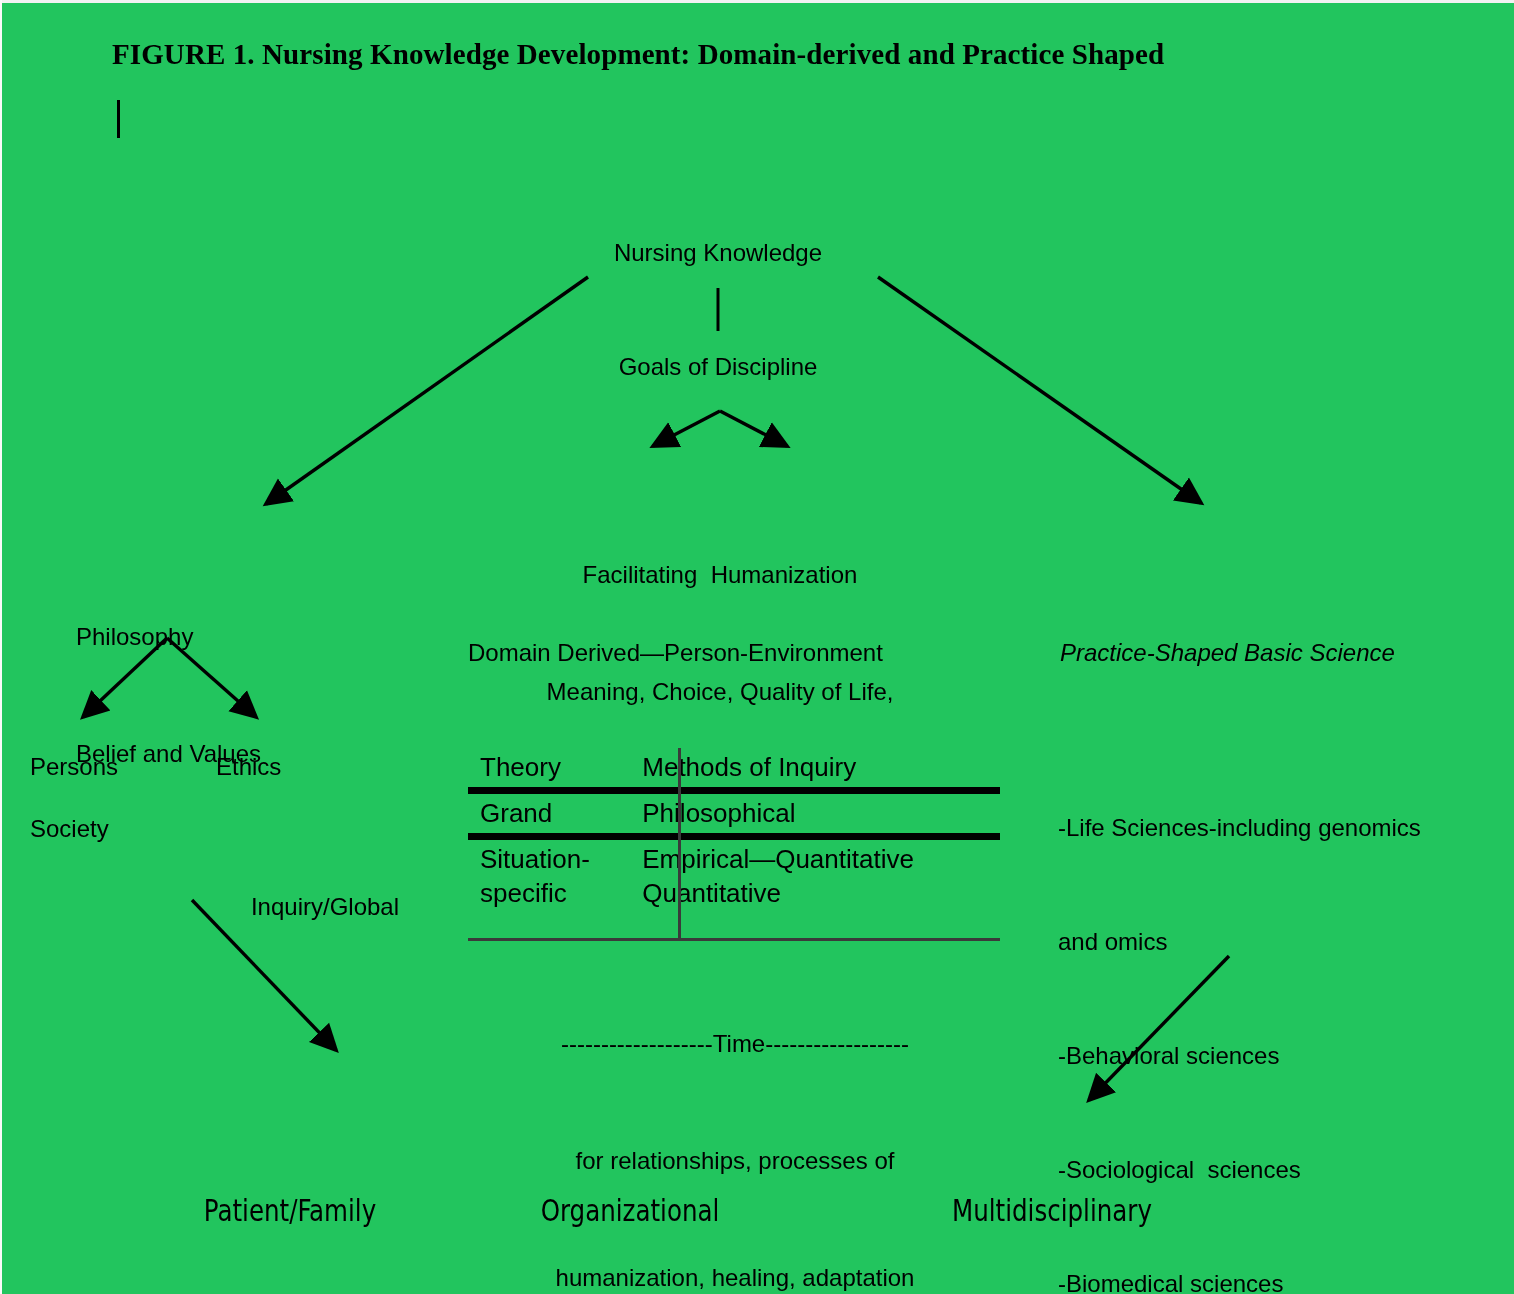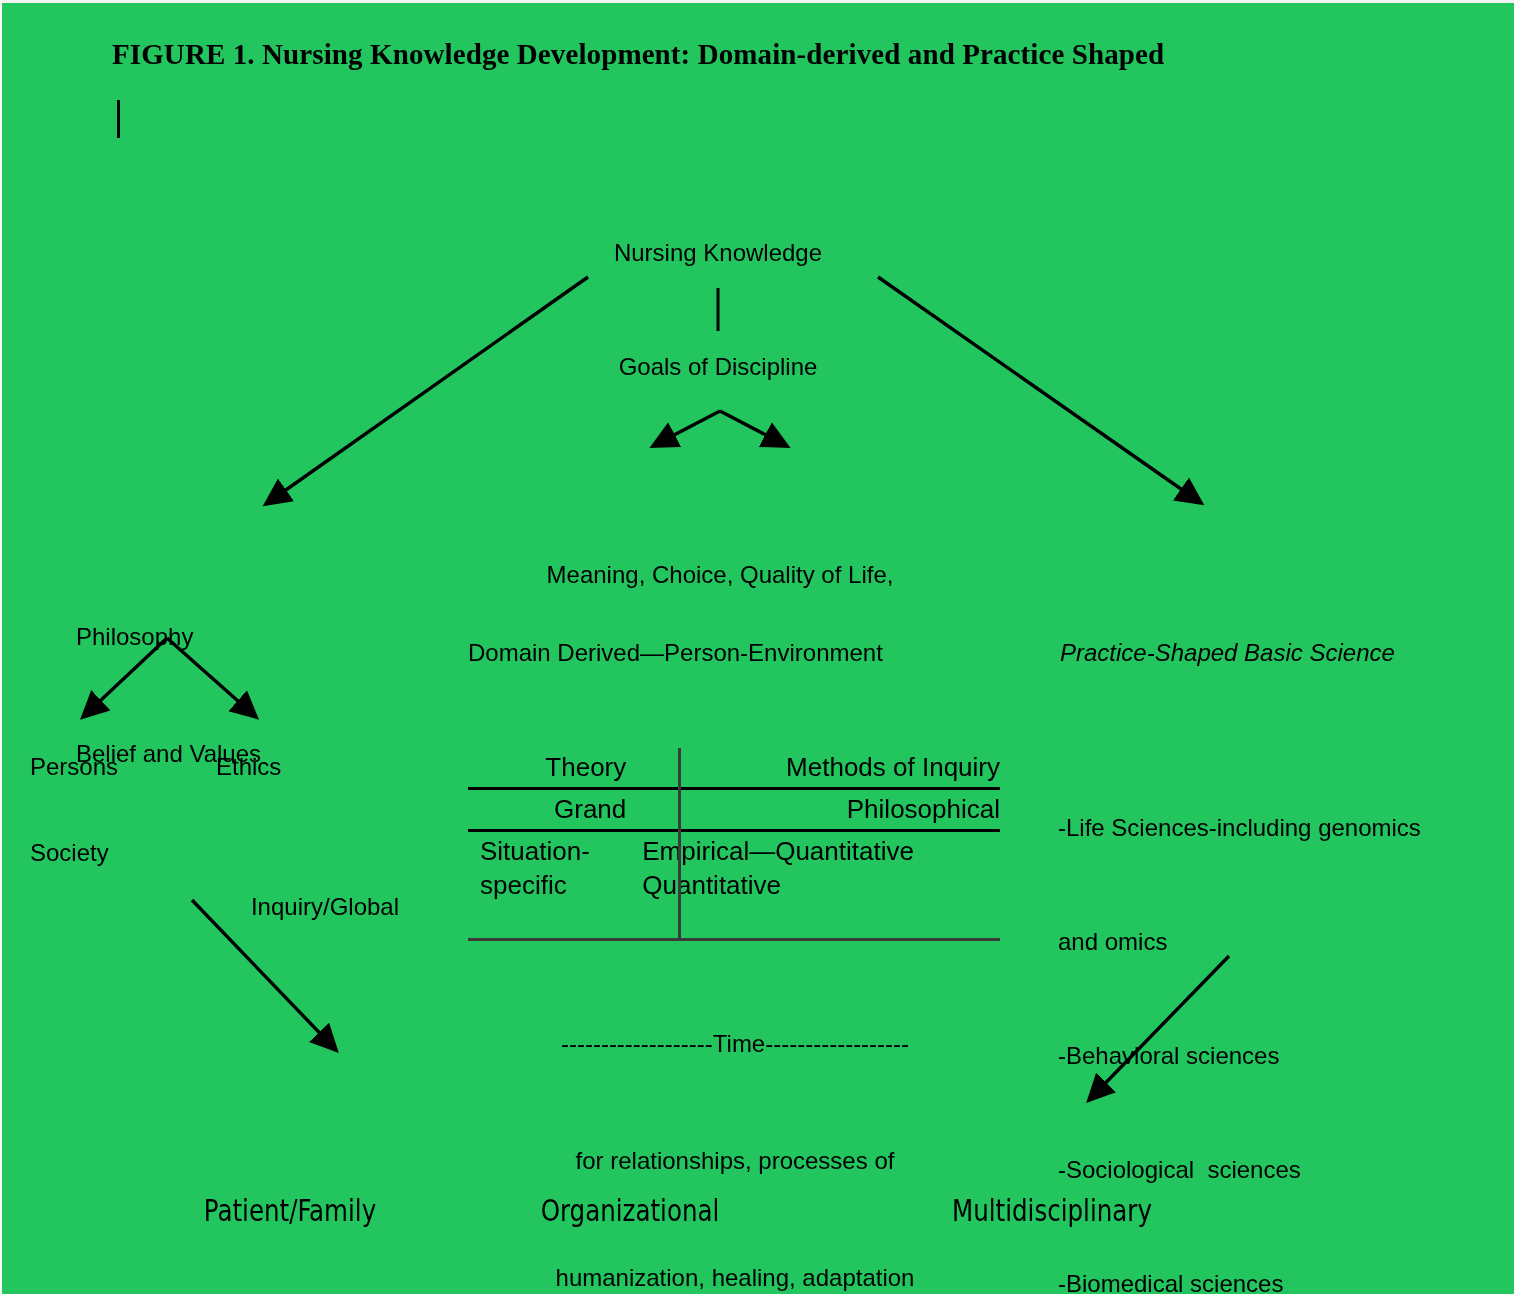--- a/index.html
+++ b/index.html
@@ -85,21 +85,21 @@
     border-collapse: collapse;
     font-size: 26px;
   }
   #matrix td {
     border: 0;
     padding: 2px 0 3px 12px;
     vertical-align: top;
     line-height: 34px;
     white-space: nowrap;
   }
-  #matrix tr.ruled td { border-bottom: 3px solid #000000; text-align: right; }
+  #matrix tr.ruled td { border-bottom: 7px solid #000000; }
   #matrix td.col-b { padding-left: 16px; }
   #matrix .cellpair { display: block; }
   .matrix-vline {
     position: absolute;
     left: 678px;
     top: 748px;
     width: 3px;
     height: 192px;
     background: #3a3a3a;
   }
@@ -145,33 +145,34 @@
     <line x1="192" y1="900" x2="336" y2="1050" stroke="#000" stroke-width="3.4" marker-end="url(#ah)"></line>
 
     <line x1="1229" y1="956" x2="1089" y2="1100" stroke="#000" stroke-width="3.4" marker-end="url(#ah)"></line>
   </svg>
 
   <div class="node center" style="left:558px; top:233px; width:320px;">Nursing Knowledge</div>
 
   <div class="node center" style="left:558px; top:347px; width:320px;">Goals of Discipline</div>
 
   <div class="node center" style="left:505px; top:477px; width:430px;">
+    <span class="ln">Facilitating  Humanization</span>
     <span class="ln">Meaning, Choice, Quality of Life,</span>
   </div>
 
   <div class="node left" style="left:76px; top:539px; width:330px;">
     <span class="ln">Philosophy</span>
     <span class="ln">Belief and Values</span>
   </div>
 
   <div class="node left" style="left:30px; top:747px;text-align:right;">Persons</div>
 
   <div class="node left" style="left:216px; top:747px;">Ethics</div>
 
-  <div class="node left" style="left:30px; top:809px;margin-top:24px;">Society</div>
+  <div class="node left" style="left:30px; top:809px;">Society</div>
 
   <div class="node center" style="left:200px; top:809px; width:250px;">
     <span class="ln">Inquiry/Global</span>
   </div>
 
   <div class="node left" style="left:468px; top:633px;">Domain Derived—Person-Environment</div>
 
   <table id="matrix">
     <tbody>
       <tr class="ruled">

